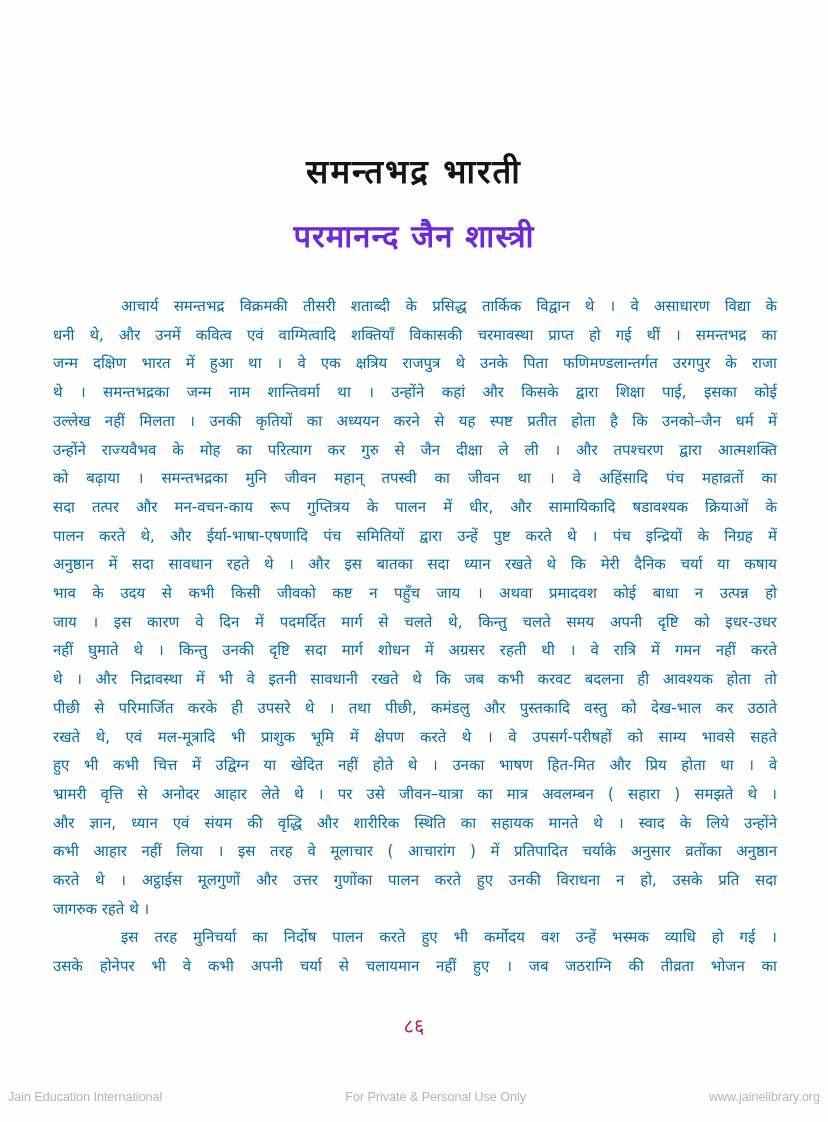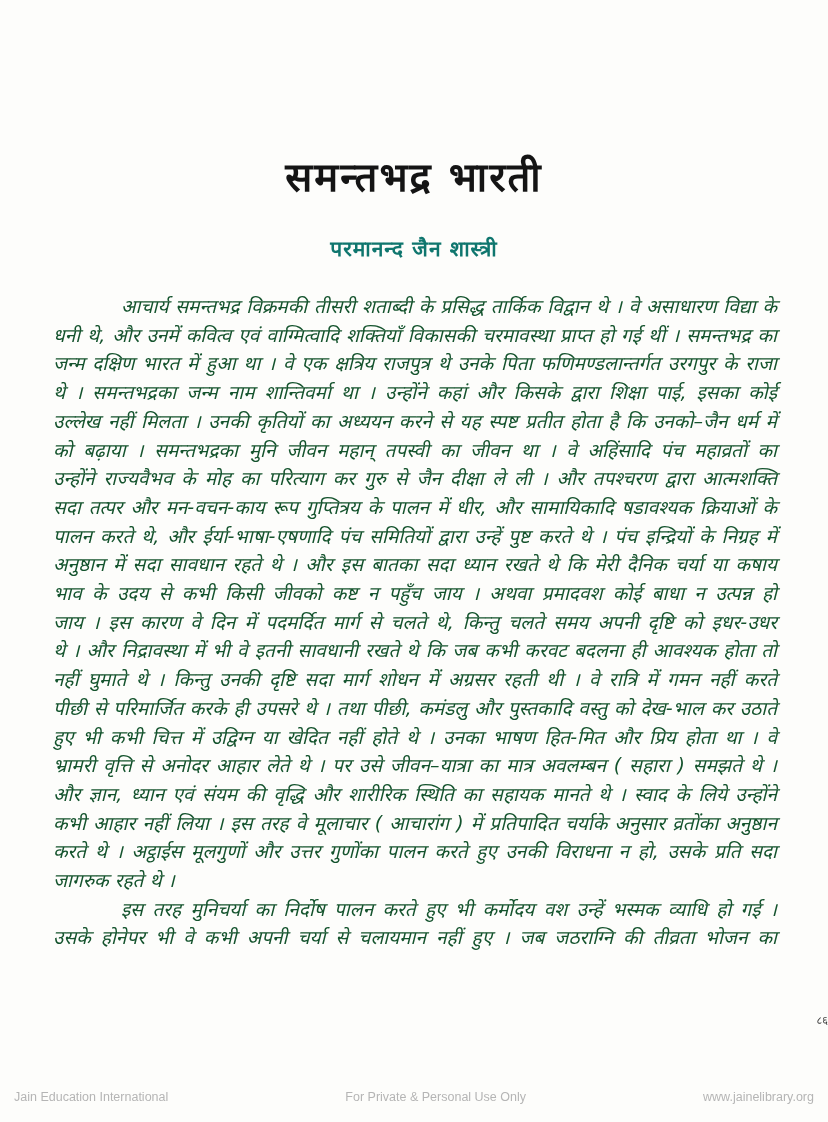--- a/index.html
+++ b/index.html
@@ -15,77 +15,75 @@
     overflow: hidden;
     font-family: "DejaVu Sans", sans-serif;
     color: #1a1a1a;
   }
   .doc-title {
     position: absolute;
     top: 148px;
     left: 0;
     width: 100%;
     text-align: center;
-    font-size: 40px;
+    font-size: 33px;
     font-weight: 700;
     letter-spacing: 2px;
     color: #141414;
   }
   .doc-author {
     position: absolute;
     top: 214px;
     left: 0;
     width: 100%;
     text-align: center;
-    font-size: 21px;
+    font-size: 31px;
     font-weight: 700;
     letter-spacing: 1px;
-    color: #0f766e;
-    margin-top: 20px;
+    color: #6d28d9;
   }
   .body-text {
     position: absolute;
     top: 292px;
     left: 53px;
     width: 724px;
   }
   .para { margin: 0; }
   .para + .para { }
   .line {
-    font-size: 19px;
+    font-size: 15px;
     line-height: 28.7px;
     text-align: justify;
     text-align-last: justify;
-    color: #14532d;
+    color: #0369a1;
     white-space: normal;
-    font-style: italic;
   }
   .line.indent { padding-left: 68px; }
   .line.left {
     text-align: center;
     text-align-last: left;
   }
   .page-number {
     position: absolute;
     top: 1012px;
     left: 0;
     width: 100%;
-    text-align: right;
-    font-size: 11px;
-    color: #404040;
+    text-align: center;
+    font-size: 20px;
+    color: #be185d;
   }
   .footer {
     position: absolute;
     top: 1090px;
     left: 0;
     right: 0;
     display: flex;
     justify-content: space-between;
     align-items: baseline;
-    padding: 0 14px;
+    padding: 0 8px;
     font-family: "Liberation Sans", sans-serif;
     font-size: 12.5px;
     color: #b5b5b5;
   }
   .footer .center { text-align: right; }
   .footer .right { text-align: center; }
 </style>
 </head>
 <body>
 
@@ -95,30 +93,31 @@
 
   <div class="doc-author">परमानन्द जैन शास्त्री</div>
 
   <div class="body-text">
       <div class="para">
         <div class="line indent">आचार्य समन्तभद्र विक्रमकी तीसरी शताब्दी के प्रसिद्ध तार्किक विद्वान थे । वे असाधारण विद्या के</div>
         <div class="line">धनी थे, और उनमें कवित्व एवं वाग्मित्वादि शक्तियाँ विकासकी चरमावस्था प्राप्त हो गई थीं । समन्तभद्र का</div>
         <div class="line">जन्म दक्षिण भारत में हुआ था । वे एक क्षत्रिय राजपुत्र थे उनके पिता फणिमण्डलान्तर्गत उरगपुर के राजा</div>
         <div class="line">थे । समन्तभद्रका जन्म नाम शान्तिवर्मा था । उन्होंने कहां और किसके द्वारा शिक्षा पाई, इसका कोई</div>
         <div class="line">उल्लेख नहीं मिलता । उनकी कृतियों का अध्ययन करने से यह स्पष्ट प्रतीत होता है कि उनको–जैन धर्म में</div>
+        <div class="line">उन्होंने राज्यवैभव के मोह का परित्याग कर गुरु से जैन दीक्षा ले ली । और तपश्चरण द्वारा आत्मशक्ति</div>
         <div class="line">को बढ़ाया । समन्तभद्रका मुनि जीवन महान् तपस्वी का जीवन था । वे अहिंसादि पंच महाव्रतों का</div>
-        <div class="line">उन्होंने राज्यवैभव के मोह का परित्याग कर गुरु से जैन दीक्षा ले ली । और तपश्चरण द्वारा आत्मशक्ति</div>
         <div class="line">सदा तत्पर और मन-वचन-काय रूप गुप्तित्रय के पालन में धीर, और सामायिकादि षडावश्यक क्रियाओं के</div>
         <div class="line">पालन करते थे, और ईर्या-भाषा-एषणादि पंच समितियों द्वारा उन्हें पुष्ट करते थे । पंच इन्द्रियों के निग्रह में</div>
         <div class="line">अनुष्ठान में सदा सावधान रहते थे । और इस बातका सदा ध्यान रखते थे कि मेरी दैनिक चर्या या कषाय</div>
         <div class="line">भाव के उदय से कभी किसी जीवको कष्ट न पहुँच जाय । अथवा प्रमादवश कोई बाधा न उत्पन्न हो</div>
         <div class="line">जाय । इस कारण वे दिन में पदमर्दित मार्ग से चलते थे, किन्तु चलते समय अपनी दृष्टि को इधर-उधर</div>
+        <div class="line">नहीं घुमाते थे । किन्तु उनकी दृष्टि सदा मार्ग शोधन में अग्रसर रहती थी । वे रात्रि में गमन नहीं करते</div>
         <div class="line">थे । और निद्रावस्था में भी वे इतनी सावधानी रखते थे कि जब कभी करवट बदलना ही आवश्यक होता तो</div>
-        <div class="line">नहीं घुमाते थे । किन्तु उनकी दृष्टि सदा मार्ग शोधन में अग्रसर रहती थी । वे रात्रि में गमन नहीं करते</div>
         <div class="line">पीछी से परिमार्जित करके ही उपसरे थे । तथा पीछी, कमंडलु और पुस्तकादि वस्तु को देख-भाल कर उठाते</div>
+        <div class="line">रखते थे, एवं मल-मूत्रादि भी प्राशुक भूमि में क्षेपण करते थे । वे उपसर्ग-परीषहों को साम्य भावसे सहते</div>
         <div class="line">हुए भी कभी चित्त में उद्विग्न या खेदित नहीं होते थे । उनका भाषण हित-मित और प्रिय होता था । वे</div>
         <div class="line">भ्रामरी वृत्ति से अनोदर आहार लेते थे । पर उसे जीवन–यात्रा का मात्र अवलम्बन ( सहारा ) समझते थे ।</div>
         <div class="line">और ज्ञान, ध्यान एवं संयम की वृद्धि और शारीरिक स्थिति का सहायक मानते थे । स्वाद के लिये उन्होंने</div>
         <div class="line">कभी आहार नहीं लिया । इस तरह वे मूलाचार ( आचारांग ) में प्रतिपादित चर्याके अनुसार व्रतोंका अनुष्ठान</div>
         <div class="line">करते थे । अट्ठाईस मूलगुणों और उत्तर गुणोंका पालन करते हुए उनकी विराधना न हो, उसके प्रति सदा</div>
         <div class="line left">जागरुक रहते थे ।</div>
       </div>
       <div class="para">
         <div class="line indent">इस तरह मुनिचर्या का निर्दोष पालन करते हुए भी कर्मोदय वश उन्हें भस्मक व्याधि हो गई ।</div>
         <div class="line">उसके होनेपर भी वे कभी अपनी चर्या से चलायमान नहीं हुए । जब जठराग्नि की तीव्रता भोजन का</div>

